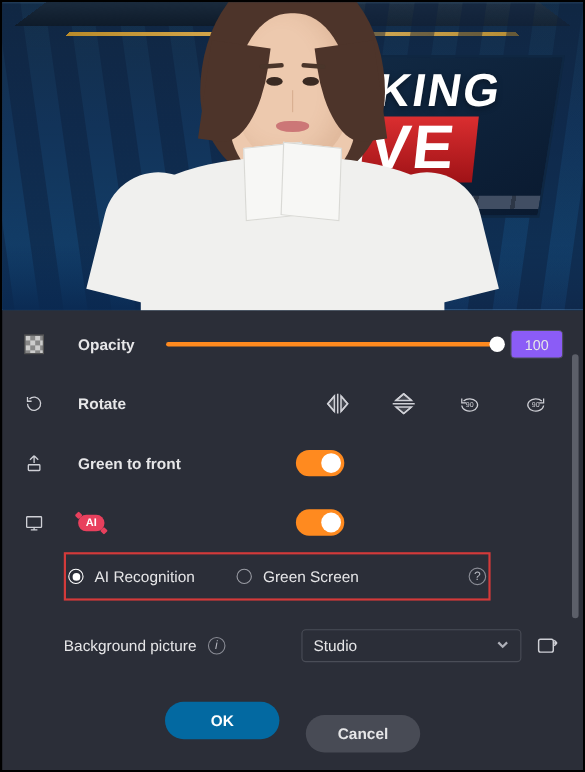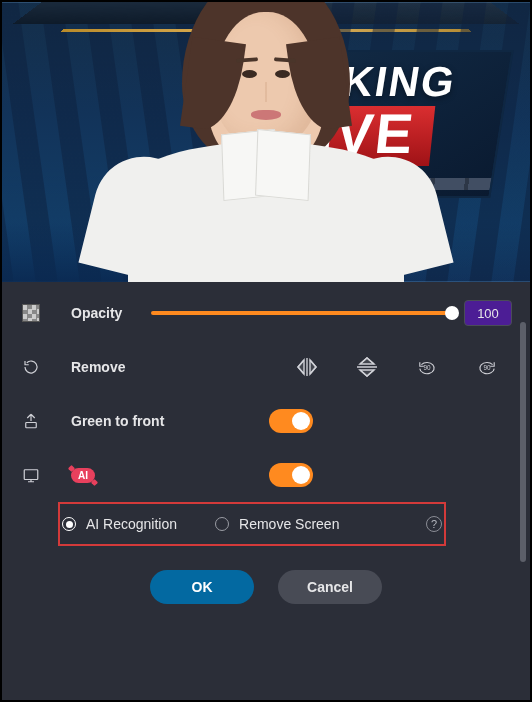--- a/index.html
+++ b/index.html
@@ -214,21 +214,21 @@
     position:absolute; right:0; top:50%; transform:translate(50%,-50%);
     width:14px; height:14px; border-radius:50%;
     background:#fff;
   }
   .value-box {
     width:48px; height:26px;
     border:1px solid #4a4d57;
     border-radius:4px;
     display:flex; align-items:center; justify-content:center;
     color:#e6e6e8; font-size:13px;
-    background:#4c1d95;
+    background:#8b5cf6;
   }
 
   
   .icon-group { flex:1; display:flex; justify-content:flex-end; gap:34px; padding-right:12px; }
   .tool-ic { width:26px; height:20px; color:#cfd0d6; display:flex; align-items:center; justify-content:center; cursor:pointer; }
   .tool-ic svg { width:24px; height:20px; stroke: currentColor; fill: none; stroke-width:1.4; }
 
   
   .toggle {
     width:44px; height:24px; border-radius:12px;
@@ -317,21 +317,21 @@
   .footer {
     display:flex; justify-content:center; gap:24px;
     margin-top:24px;
   }
   .btn {
     min-width:104px; height:34px; border-radius:17px;
     display:flex; align-items:center; justify-content:center;
     font-weight:600; cursor:pointer; font-size:14px;
   }
   .btn.primary { background:#0369a1; color:#fff; }
-  .btn.secondary { background:#484b55; color:#e6e6e8; }
+  .btn.secondary { background:#484b55; color:#e6e6e8;margin-top:12px; }
 
   
   .scrollbar {
     position:absolute; right:4px; top:300px; width:6px; height:340px;
     background:transparent;
   }
   .scrollbar .thumb {
     position:absolute; left:0; right:0; top:20px; height:240px;
     background:#5c5f69; border-radius:3px;
   }
@@ -387,21 +387,21 @@
       <div class="value-box">100</div>
     </div>
   </div>
 
   <div class="row">
     <div class="row-icon">
       <svg viewBox="0 0 24 24">
           <path d="M4 12a8 8 0 1 0 2.4-5.7M4 4v5h5"></path>
         </svg>
     </div>
-    <div class="label">Remove</div>
+    <div class="label">Rotate</div>
     <div class="icon-group">
       <div class="tool-ic">
         <svg viewBox="0 0 24 20">
             <path d="M9 3 3 10l6 7zM15 3l6 7-6 7z" fill="currentColor" fill-opacity=".15"></path>
             <path d="M9 3 3 10l6 7M15 3l6 7-6 7M12 1v18"></path>
           </svg>
       </div>
       <div class="tool-ic">
         <svg viewBox="0 0 24 20">
             <path d="M5 7 12 1l7 6zM5 13l7 6 7-6z" fill="currentColor" fill-opacity=".15"></path>
@@ -459,26 +459,44 @@
     <div style="width:170px"></div>
   </div>
 
   <div class="radio-box">
     <div class="radio checked">
       <div class="dot"></div>
       <span>AI Recognition</span>
     </div>
     <div class="radio">
       <div class="dot"></div>
-      <span>Remove Screen</span>
+      <span>Green Screen</span>
     </div>
     <div style="flex:1"></div>
     <div class="help">?</div>
   </div>
 
+  <div class="row bg-row" style="margin-left:38px; margin-top:14px;">
+    <div class="label" style="font-weight:400">Background picture</div>
+    <div class="info">i</div>
+    <div class="select">
+      <span>Studio</span>
+      <span class="chev">
+        <svg viewBox="0 0 12 12">
+            <path d="M2 4l4 4 4-4"></path>
+          </svg>
+      </span>
+    </div>
+    <div class="export-ic">
+      <svg viewBox="0 0 24 20">
+          <rect x="2" y="3" width="16" height="14" rx="2"></rect>
+          <path d="M18 7h4M22 7l-3-3M22 7l-3 3"></path>
+        </svg>
+    </div>
+  </div>
 
   <div class="footer">
     <div class="btn primary">OK</div>
     <div class="btn secondary">Cancel</div>
   </div>
 
 </div>
 
 <div class="scrollbar">
   <div class="thumb"></div>

